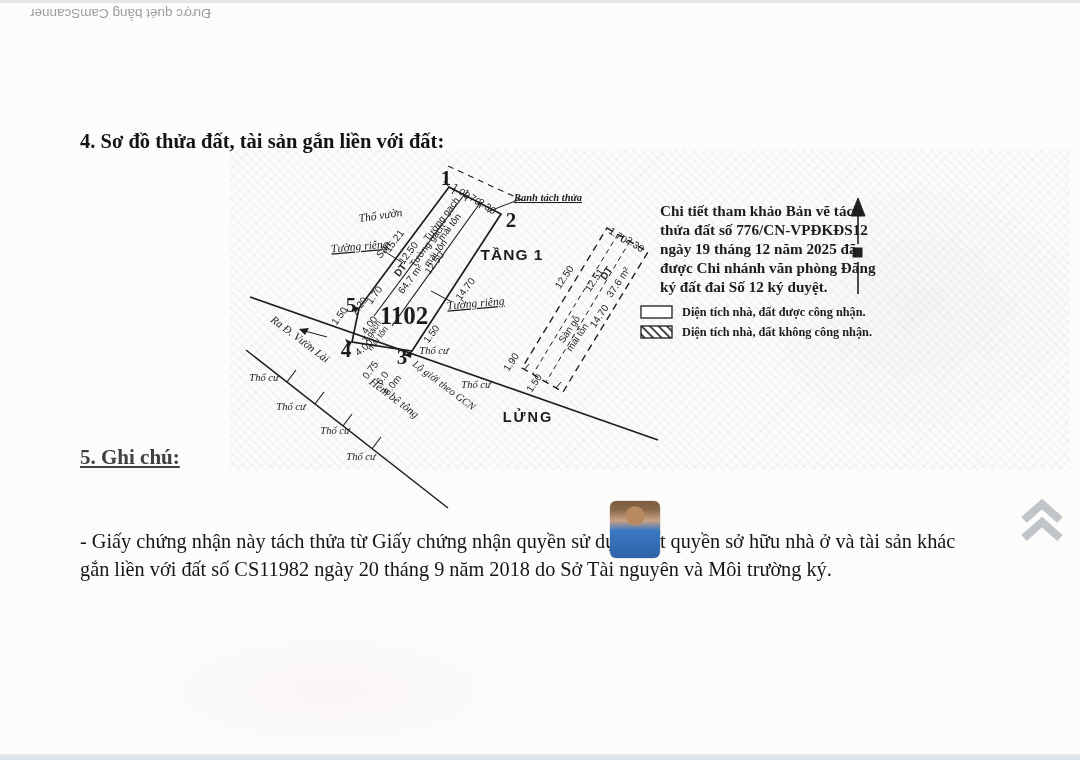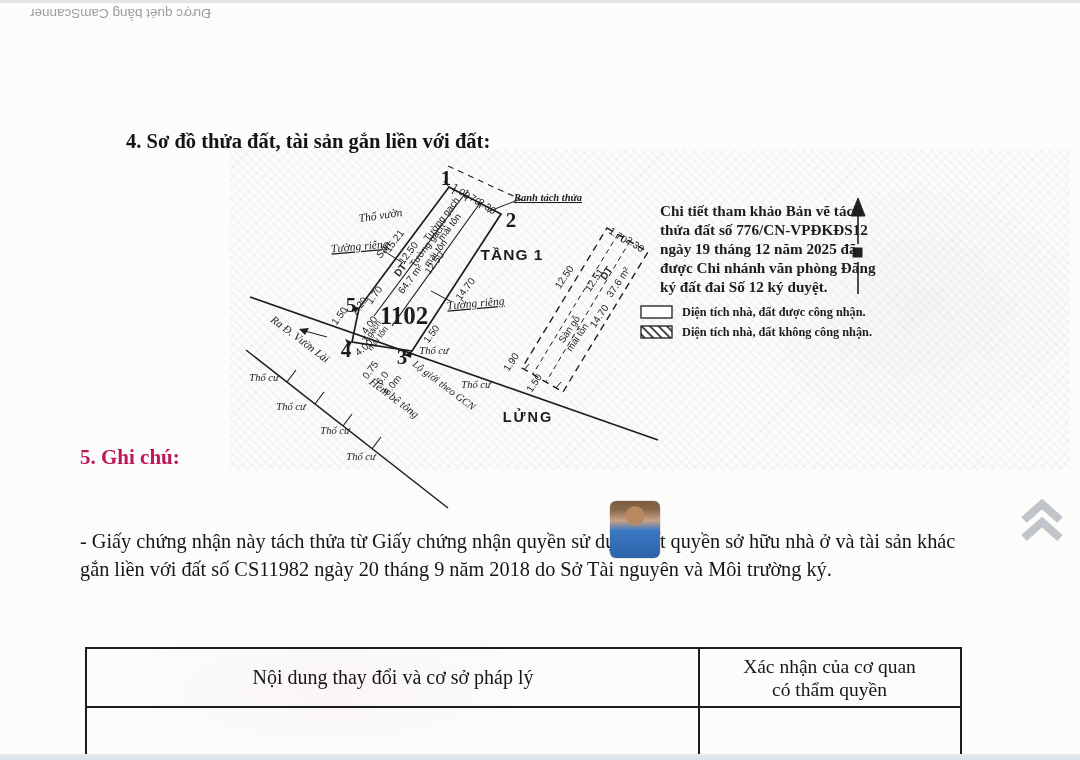--- a/index.html
+++ b/index.html
@@ -6,22 +6,22 @@
   .page{position:relative;width:1080px;height:760px;background:#fcfcfb;overflow:hidden;
         font-family:"Liberation Serif",serif;color:#1a1a1a;}
   .page-top-edge{position:absolute;left:0;top:0;width:1080px;height:3px;background:#e3e5e8;}
   .page-bottom-edge{position:absolute;left:0;top:754px;width:1080px;height:6px;
         background:linear-gradient(#e7ecf1,#d9e1ea);}
   .scanner-text{position:absolute;left:30px;top:6px;color:#8e9498;font-size:13.5px;
         font-family:"Liberation Sans",sans-serif;transform:rotate(180deg);opacity:.9;}
   .scan-texture{position:absolute;left:230px;top:150px;width:840px;height:320px;pointer-events:none;
         background:repeating-linear-gradient(45deg,rgba(120,118,108,.05) 0 2px,transparent 2px 6px),
                    repeating-linear-gradient(-45deg,rgba(120,118,108,.04) 0 2px,transparent 2px 7px);}
-  .h4{position:absolute;left:80px;top:130px;font-size:20.5px;font-weight:bold;color:#141414;margin-left:46px;}
-  .h5{position:absolute;left:80px;top:445px;font-size:21px;font-weight:bold;color:#be185d;}
+  .h4{position:absolute;left:80px;top:130px;font-size:20.5px;font-weight:bold;color:#141414;}
+  .h5{position:absolute;left:80px;top:445px;font-size:21px;font-weight:bold;color:#404040;text-decoration:underline;}
   .h6{position:absolute;left:80px;top:613px;font-size:20px;font-weight:bold;color:#141414;}
   .para{position:absolute;left:80px;width:908px;font-size:20.3px;line-height:27.5px;color:#161616;}
   .p1{top:473px;} .p2{top:528px;}
   .gcn-table{position:absolute;left:85px;top:647px;width:877px;height:113px;
         border:2.2px solid #1c1c1c;border-bottom:none;box-sizing:border-box;}
   .gcn-table .hdr{position:absolute;left:0;top:0;right:0;height:57px;border-bottom:2.2px solid #1c1c1c;
         display:flex;}
   .gcn-table .vdiv{position:absolute;top:0;bottom:0;right:260px;width:2.2px;background:#1c1c1c;}
   .cell-left{width:612px;display:flex;align-items:center;justify-content:center;
         font-size:20px;color:#161616;text-align:center;}
@@ -200,30 +200,20 @@
       <text x="682" y="316" font-family="Liberation Serif,serif" font-weight="600" font-size="12.3">Diện tích nhà, đất được công nhận.</text>
       <rect x="641" y="326" width="31" height="12" fill="url(#hatch)" stroke="#1c1c1c" stroke-width="1.3"></rect>
       <text x="682" y="336" font-family="Liberation Serif,serif" font-weight="600" font-size="12.3">Diện tích nhà, đất không công nhận.</text>
     </g>
   </svg>
 
   <div class="h5">5. Ghi chú:</div>
   <div class="para p2">- Giấy chứng nhận này tách thửa từ Giấy chứng nhận quyền sử dụng đất quyền sở hữu nhà ở và tài sản khác gắn liền với đất số CS11982 ngày 20 tháng 9 năm 2018 do Sở Tài nguyên và Môi trường ký.</div>
 
 
-  <div class="gcn-table">
-    <div class="hdr">
-      <div class="cell-left">Nội dung thay đổi và cơ sở pháp lý</div>
-      <div class="cell-right">
-        <span>Xác nhận của cơ quan</span>
-        <span>có thẩm quyền</span>
-      </div>
-    </div>
-    <div class="vdiv"></div>
-  </div>
 
   <div class="wm-photo"></div>
   <svg class="wm-logo" width="56" height="56" viewBox="0 0 56 56">
     <path d="M10 28 L28 12 L46 28" fill="none" stroke="#b3b8bd" stroke-width="8" stroke-linejoin="miter"></path>
     <path d="M10 46 L28 30 L46 46" fill="none" stroke="#b3b8bd" stroke-width="8" stroke-linejoin="miter"></path>
   </svg>
 
   <div class="page-bottom-edge"></div>
 </div>
 

